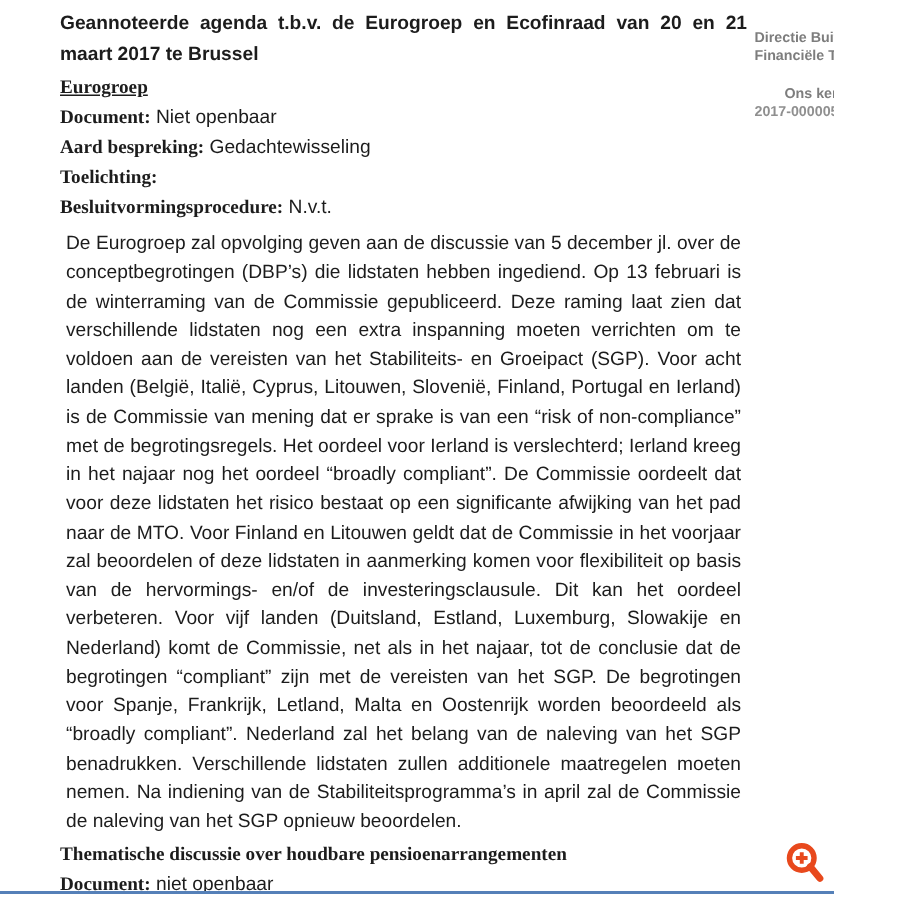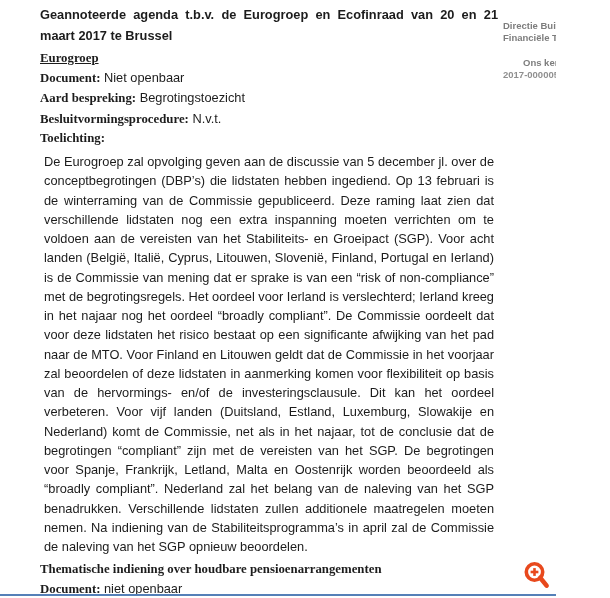--- a/index.html
+++ b/index.html
@@ -83,29 +83,29 @@
 
   <div class="main-col">
 
     <div class="doc-title">Geannoteerde agenda t.b.v. de Eurogroep en Ecofinraad van 20 en 21 maart 2017 te Brussel</div>
 
     <div class="line bold underline">Eurogroep</div>
 
 
     <div class="line"><span class="bold">Document:</span> <span>Niet openbaar</span></div>
 
-    <div class="line"><span class="bold">Aard bespreking:</span> <span>Begrotingstoezicht</span></div>
+    <div class="line"><span class="bold">Aard bespreking:</span> <span>Gedachtewisseling</span></div>
+
+    <div class="line bold">Toelichting:</div>
 
     <div class="line"><span class="bold">Besluitvormingsprocedure:</span> <span>N.v.t.</span></div>
 
-    <div class="line bold">Toelichting:</div>
-
     <p class="body-text">De Eurogroep zal opvolging geven aan de discussie van 5 december jl. over de conceptbegrotingen (DBP’s) die lidstaten hebben ingediend. Op 13 februari is de winterraming van de Commissie gepubliceerd. Deze raming laat zien dat verschillende lidstaten nog een extra inspanning moeten verrichten om te voldoen aan de vereisten van het Stabiliteits- en Groeipact (SGP). Voor acht landen (België, Italië, Cyprus, Litouwen, Slovenië, Finland, Portugal en Ierland) is de Commissie van mening dat er sprake is van een “risk of non-compliance” met de begrotingsregels. Het oordeel voor Ierland is verslechterd; Ierland kreeg in het najaar nog het oordeel “broadly compliant”. De Commissie oordeelt dat voor deze lidstaten het risico bestaat op een significante afwijking van het pad naar de MTO. Voor Finland en Litouwen geldt dat de Commissie in het voorjaar zal beoordelen of deze lidstaten in aanmerking komen voor flexibiliteit op basis van de hervormings- en/of de investeringsclausule. Dit kan het oordeel verbeteren. Voor vijf landen (Duitsland, Estland, Luxemburg, Slowakije en Nederland) komt de Commissie, net als in het najaar, tot de conclusie dat de begrotingen “compliant” zijn met de vereisten van het SGP. De begrotingen voor Spanje, Frankrijk, Letland, Malta en Oostenrijk worden beoordeeld als “broadly compliant”. Nederland zal het belang van de naleving van het SGP benadrukken. Verschillende lidstaten zullen additionele maatregelen moeten nemen. Na indiening van de Stabiliteitsprogramma’s in april zal de Commissie de naleving van het SGP opnieuw beoordelen.</p>
 
-    <div class="line bold">Thematische indiening over houdbare pensioenarrangementen</div>
+    <div class="line bold">Thematische discussie over houdbare pensioenarrangementen</div>
 
     <div class="line"><span class="bold">Document:</span> <span>niet openbaar</span></div>
 
   </div>
 
   <div class="side-col">
     <div class="dept">Directie Buitenlandse</div>
     <div class="dept">Financiële Toelichting</div>
     <div class="kenmerk-label">Ons kenmerk</div>
     <div class="kenmerk-value">2017-0000050092</div>

